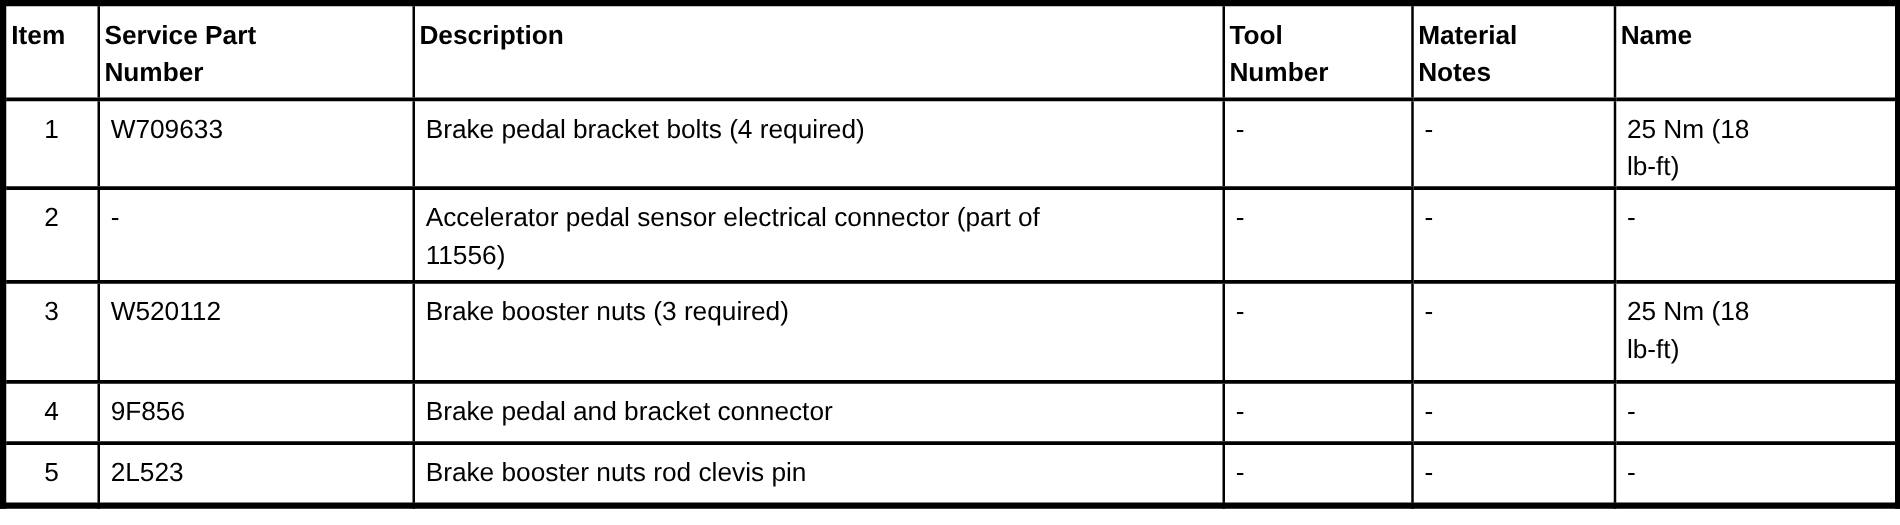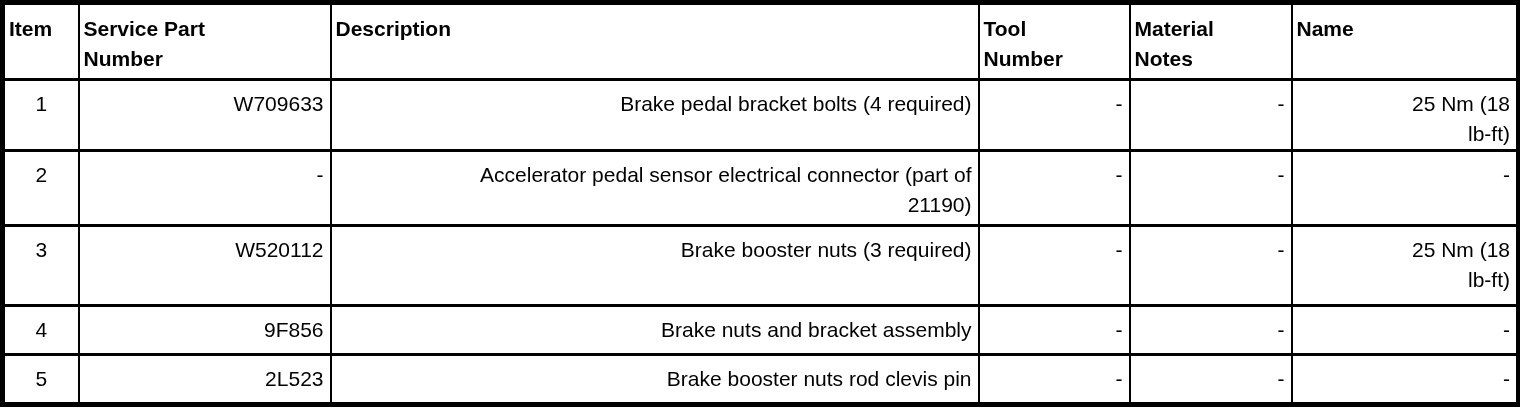--- a/index.html
+++ b/index.html
@@ -39,21 +39,21 @@
     overflow: hidden;
     box-sizing: border-box;
   }
   table.parts-table th {
     font-weight: bold;
     text-align: left;
     padding: 9px 4px 0 4px;
     line-height: 30px;
   }
   table.parts-table td {
-    text-align: right;
+    text-align: left;
     padding: 8px 6px 0 9px;
     line-height: 30px;
   }
   table.parts-table td.cell-item {
     text-align: center;
     padding-left: 2px;
     padding-right: 2px;
   }
   col.col-item          { width: 76px;  }
   col.col-service-part  { width: 252px; }
@@ -101,38 +101,38 @@
         <td class="cell-description">Brake pedal bracket bolts (4 required)</td>
         <td class="cell-tool">-</td>
         <td class="cell-material">-</td>
         <td class="cell-notes">25 Nm (18
 lb-ft)</td>
       </tr>
       <tr class="row-2">
         <td class="cell-item">2</td>
         <td class="cell-part">-</td>
         <td class="cell-description">Accelerator pedal sensor electrical connector (part of
-21190)</td>
+11556)</td>
         <td class="cell-tool">-</td>
         <td class="cell-material">-</td>
         <td class="cell-notes">-</td>
       </tr>
       <tr class="row-3">
         <td class="cell-item">3</td>
         <td class="cell-part">W520112</td>
         <td class="cell-description">Brake booster nuts (3 required)</td>
         <td class="cell-tool">-</td>
         <td class="cell-material">-</td>
         <td class="cell-notes">25 Nm (18
 lb-ft)</td>
       </tr>
       <tr class="row-4">
         <td class="cell-item">4</td>
         <td class="cell-part">9F856</td>
-        <td class="cell-description">Brake nuts and bracket assembly</td>
+        <td class="cell-description">Brake pedal and bracket connector</td>
         <td class="cell-tool">-</td>
         <td class="cell-material">-</td>
         <td class="cell-notes">-</td>
       </tr>
       <tr class="row-5">
         <td class="cell-item">5</td>
         <td class="cell-part">2L523</td>
         <td class="cell-description">Brake booster nuts rod clevis pin</td>
         <td class="cell-tool">-</td>
         <td class="cell-material">-</td>

